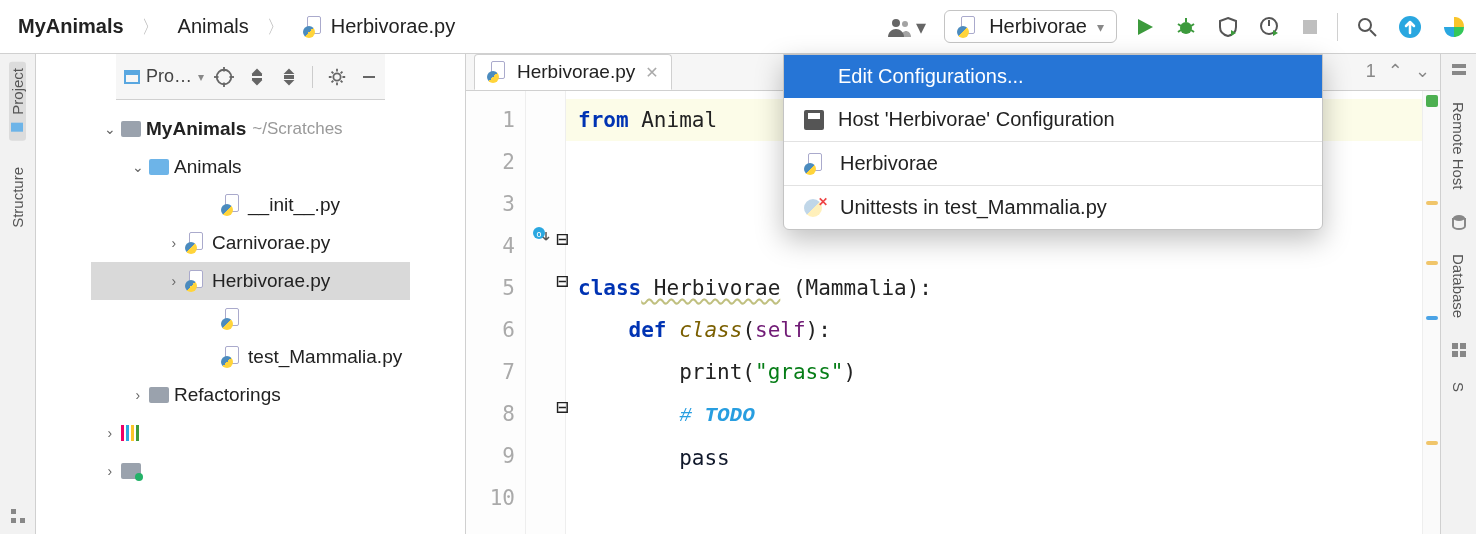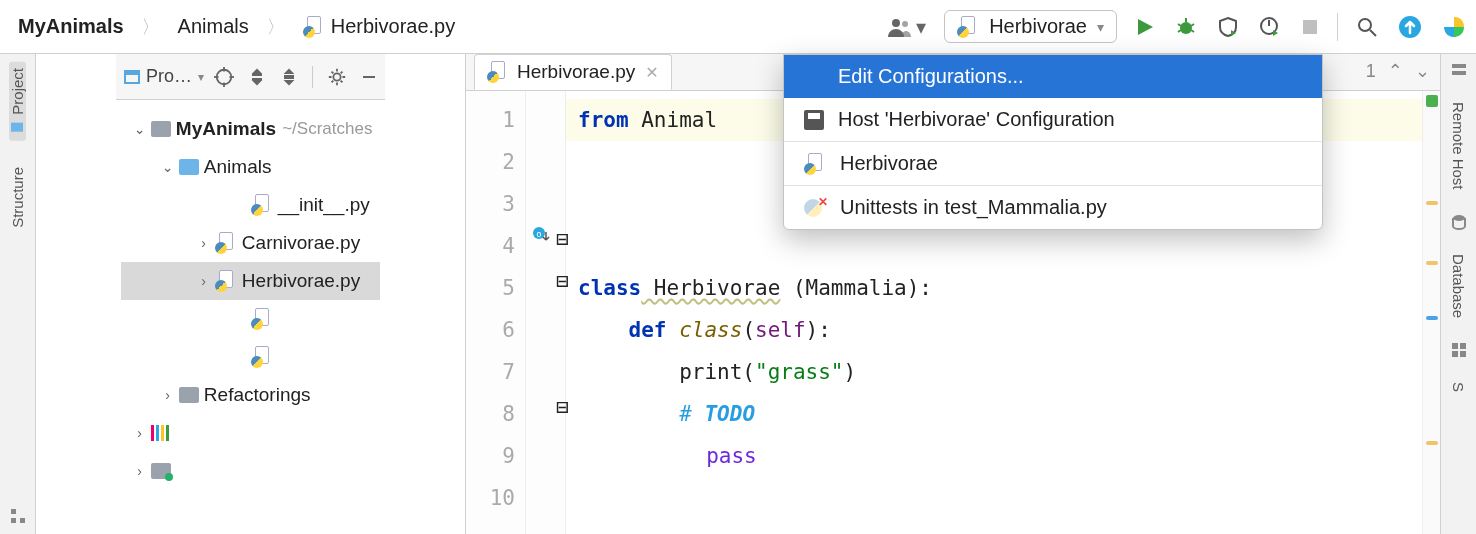--- a/index.html
+++ b/index.html
@@ -120,25 +120,25 @@
   text-align:right; color:#aaa; padding:8px 10px 0 0; line-height:42px;
 }
 .gutter2 {
   width:40px; background:#fdfdfd; border-right:1px solid #eee;
   position:relative;
 }
 .gutter2 .mark { position:absolute; left:6px; }
 .code { flex:1; padding:8px 0 0 12px; line-height:42px; white-space:pre; }
 .code .hl-line { background:#fcfce8; display:block; margin-left:-12px; padding-left:12px; }
 .kw { color:#0033b3; font-weight:600; }
-.kw2 { color:#6d28d9;margin-left:27px; }
+.kw2 { color:#0f172a; }
 .fn { color:#7a5f00; font-style:italic; }
 .param { color:#701a75; }
 .str { color:#067d17; }
-.cmt { color:#289ee0; font-style:italic; }
+.cmt { color:#289ee0; font-style:italic;font-family:Liberation Mono, monospace; }
 .cls { text-decoration: underline wavy #c0c080; text-underline-offset:3px; }
 
 
 .right-strip {
   width:36px; background:#f2f2f2; border-left:1px solid #d0d0d0;
   display:flex; flex-direction:column; align-items:center; padding-top:8px; gap:18px;
 }
 .right-strip .vert-r { writing-mode: vertical-rl; font-size:15px; color:#555; padding:6px 0; display:flex; align-items:center; gap:6px;}
 
 
@@ -333,20 +333,21 @@
       <div class="tree-row level-2 selected">
         <span class="tw">›</span>
         <span class="py-icon"></span>&nbsp;
         <span>Herbivorae.py</span>
       </div>
       <div class="tree-row level-3">
         <span class="tw"></span><span class="py-icon"></span>&nbsp;
       </div>
       <div class="tree-row level-3">
         <span class="tw"></span><span class="py-icon"></span>&nbsp;
+        <span>test_Mammalia.py</span>
       </div>
       <div class="tree-row level-1">
         <span class="tw">›</span>
         <span class="folder-icon"></span>&nbsp;
         <span>Refactorings</span>
       </div>
       <div class="tree-row">
         <span class="tw">›</span>
         <span class="ext-lib-icon">
           <span style="background:#e06"></span>

